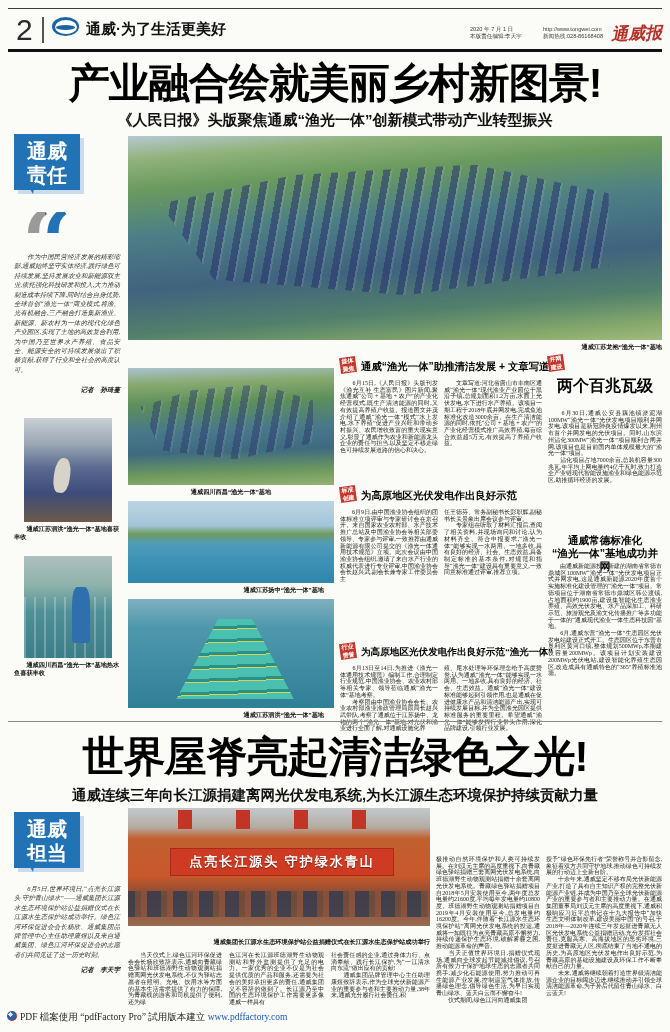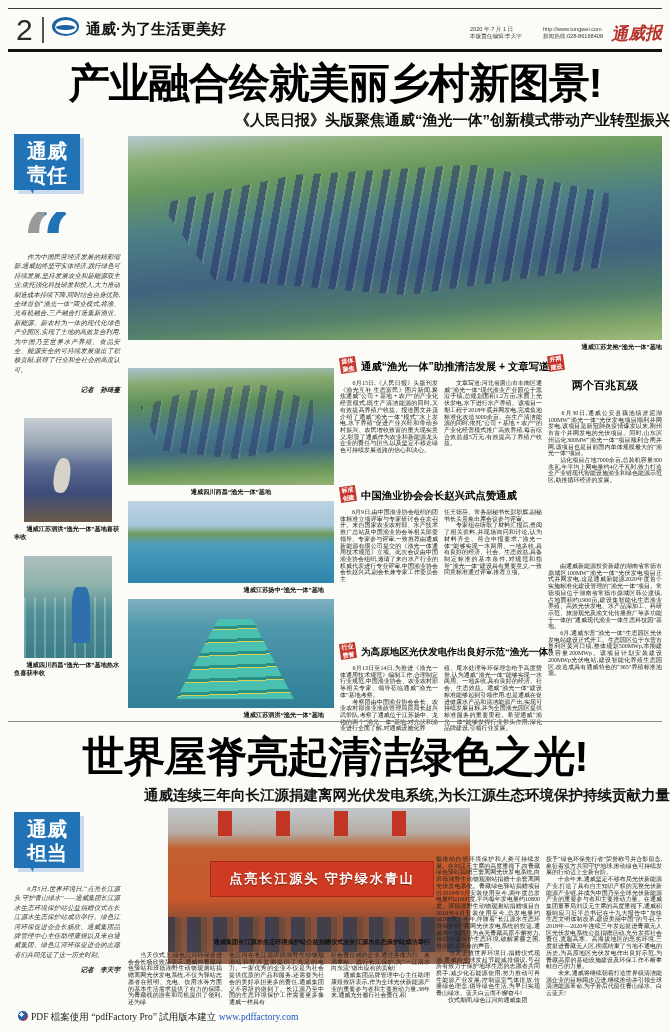--- a/index.html
+++ b/index.html
@@ -10,21 +10,21 @@
   
   .pagenum{font-size:30px;font-weight:400;color:#2a2a2a;font-family:"Liberation Sans",sans-serif;}
   .slogan{font-size:15px;font-weight:bold;color:#111;}
   .hmeta{font-size:5.6px;line-height:7.4px;color:#3a3a3a;}
   .masthead{font-family:"Liberation Serif",serif;font-style:italic;font-weight:bold;font-size:17px;color:#b5312a;transform:rotate(-2deg);}
   .logo{position:absolute;width:27px;height:19px;border-radius:50%;background:#1b63a5;}
   .logo::before{content:"";position:absolute;inset:2.5px;border-radius:50%;background:#fff;}
   .logo::after{content:"";position:absolute;left:4px;right:4px;top:7.5px;height:5px;border-radius:50%;background:#1b63a5;}
   
   .h1{font-weight:900;letter-spacing:-1px;text-align:center;color:#000;}
-  .sub{font-weight:bold;text-align:right;color:#111;}
+  .sub{font-weight:bold;text-align:center;color:#111;}
   
   .badge{position:absolute;left:14px;width:66px;height:56px;background:#2273b6;box-shadow:4px 4px 0 #c9dbed;
          color:#fff;font-weight:bold;font-size:20px;line-height:24px;text-align:center;padding-top:5px;box-sizing:border-box;}
   .badge::after{content:"";position:absolute;left:12px;bottom:-11px;border:7px solid transparent;border-top:12px solid #2273b6;border-right-width:2px;}
   .quote{font-family:"DejaVu Serif",serif;font-weight:bold;font-size:86px;line-height:60px;
          background:linear-gradient(90deg,#9a9a9a 47%,#2273b6 47%);-webkit-background-clip:text;background-clip:text;color:transparent;}
   .side-txt{font-family:"Liberation Serif",serif;font-style:italic;font-size:6.4px;line-height:9.4px;
             text-align:justify;color:#333;white-space:pre-line;}
   .reporter{font-family:"Liberation Serif",serif;font-style:italic;font-weight:bold;font-size:6.6px;color:#222;text-align:right;}
   
@@ -127,70 +127,74 @@
     <div class="lanes"></div>
   </div>
   <div class="caption" style="left:128px;top:711px;width:196px;text-align:right;">通威江苏泗洪“渔光一体”基地</div>
 
   <div class="tag" style="left:340px;top:357px;">媒体聚焦</div>
   <div class="atitle" style="left:361px;top:360px;font-size:10.4px;">通威“渔光一体”助推清洁发展 + 文章写道</div>
   <div class="btxt" style="left:340px;top:380px;width:98px;height:100px;">　　6月15日,《人民日报》头版刊发《渔光互补 生态富民》图片新闻,聚焦通威“公司 + 基地 + 农户”的产业化经营模式,既生产清洁能源的同时,又有效提高养殖户收益。报道图文并茂介绍了通威“渔光一体”模式“水上发电,水下养殖”促进产业兴旺和带动乡村振兴、农民增收致富的重大现实意义,彰显了通威作为农业和新能源龙头企业的责任与担当,以及坚定不移走绿色可持续发展道路的信心和决心。</div>
   <div class="btxt" style="left:444px;top:380px;width:98px;height:100px;">　　文章写道:河北省唐山市丰南区通威“渔光一体”现代渔业产业园位于黑沿子镇,总规划面积1.2万亩,水面上光伏发电,水下进行水产养殖。该项目一期工程于2018年底并网发电,完成鱼池标准化改造3000余亩。在生产清洁能源的同时,依托“公司 + 基地 + 农户”的产业化经营模式推广高效养殖,每亩综合效益超5万元,有效提高了养殖户收益。</div>
 
   <div class="tag" style="left:340px;top:486px;">标准创建</div>
-  <div class="atitle" style="left:361px;top:489px;font-size:10.4px;">中国渔业协会会长赵兴武点赞通威</div>
+  <div class="atitle" style="left:361px;top:489px;font-size:10.4px;">为高原地区光伏发电作出良好示范</div>
   <div class="btxt" style="left:340px;top:509px;width:98px;height:106px;">　　6月9日,由中国渔业协会组织的团体标准立项评审与专家研讨会在京召开。来自国家农业农村部、水产技术推广总站及中国渔业协会等相关部委领导、专家参与评审,一致推荐由通威新能源有限公司提交的《渔光一体通用技术规范》立项。此次会议由中国渔业协会组织,邀请了来自水产行业的权威代表进行专业评审,中国渔业协会会长赵兴武,副会长兼专家工作委员会主</div>
   <div class="btxt" style="left:444px;top:509px;width:98px;height:106px;">任王德芬、常务副秘书长彭职辉,副秘书长关景象出席会议参与评审。
 　　专家组在听取了材料汇报后,查阅了相关资料,并现场询问和讨论,认为材料齐全、符合申报要求,“渔光一体”能够实现一水两用、一地多收,具有良好的经济、社会、生态效益,具备制定标准的基本条件,对规范和指导“渔光一体”建设具有重要意义,一致同意标准通过评审,推荐立项。</div>
 
   <div class="tag" style="left:340px;top:643px;">行业赞誉</div>
   <div class="atitle" style="left:361px;top:646px;font-size:9.6px;">为高原地区光伏发电作出良好示范“渔光一体”</div>
   <div class="btxt" style="left:340px;top:665px;width:98px;height:94px;">　　6月13日至14日,为推进《渔光一体通用技术规范》编制工作,合理制定行业规范,中国渔业协会、农业农村部等相关专家、领导莅临通威“渔光一体”基地考察。
 　　考察团由中国渔业协会会长、农业农村部渔业渔政管理局原局长赵兴武带队,考察了通威位于江苏扬中、龙袍的两个“渔光一体”基地,对光伏和渔业进行全面了解,对通威设施化养</div>
   <div class="btxt" style="left:444px;top:665px;width:98px;height:94px;">殖、尾水处理等环保理念给予高度赞誉,认为通威“渔光一体”能够实现一水两用、一地多收,具有良好的经济、社会、生态效益。通威“渔光一体”建设标准能够起到引领作用,也是通威在促进健康水产品和清洁能源产出,实现可持续发展目标,并为全国渔光园区提供标准服务的重要里程。希望通威“渔光一体”能够发挥行业带头作用,深化品牌建设,引领行业发展。</div>
 
   <div class="tag" style="left:548px;top:355px;">并网建设</div>
-  <div class="ctitle" style="left:548px;top:379px;width:114px;font-size:11px;line-height:13px;text-align:center;">
+  <div class="ctitle" style="left:548px;top:379px;width:114px;font-size:16px;line-height:13px;text-align:center;">
     <div>两个百兆瓦级</div>
   </div>
   <div class="btxt" style="left:548px;top:410px;width:114px;height:118px;">　　6月30日,通威公安县藕池镇淤泥湖100MW“渔光一体”光伏发电项目顺利并网发电,该项目是新冠肺炎疫情爆发以来,荆州市首个并网发电的光伏项目。同时,山东滨州沾化300MW“渔光一体”项目顺利合闸并网,该项目也是目前国内单体规模最大的“渔光一体”项目。
 　　沾化项目占地7000余亩,总装机容量300兆瓦,年平均上网电量约4亿千瓦时,致力打造全产业链现代智能设施渔业和绿色能源示范区,助推循环经济的发展。</div>
 
+  <div class="ctitle" style="left:548px;top:534px;width:114px;font-size:10.6px;line-height:13px;">
+    <div>通威常德标准化</div>
+    <div>“渔光一体”基地成功并网</div>
+  </div>
   <div class="btxt" style="left:548px;top:563px;width:114px;height:152px;">　　由通威新能源投资新建的湖南省常德市鼎城区100MW“渔光一体”光伏发电项目正式并网发电,这是通威新能源2020年度首个实施标准化建设管理的“渔光一体”项目。常德项目位于湖南省常德市鼎城区韩公渡镇,占地面积约1900亩,建设集智能化生态渔业养殖、高效光伏发电、水产品深加工、科研示范、旅游观光及渔文化传播推广等多功能于一体的“通威现代渔业一体生态科技园”基地。
 　　6月,通威东营“渔光一体”生态园区光伏发电站建设正式开工。生态园区位于东营市垦利区黄河口镇,整体规划500MWp,本期建设容量200MWp。该项目计划安装建设200MWp光伏电站,建设智能化养殖生态园区,改造成具有通威特色的“365”养殖标准池塘。</div>
 
   <div class="rule" style="left:8px;top:721px;width:654px;height:1px;background:#8a8a8a;"></div>
 
   <div class="abs h1" style="left:0;top:729px;width:670px;font-size:42px;">世界屋脊亮起清洁绿色之光!</div>
   <div class="abs sub" style="left:0;top:786px;width:670px;font-size:14.5px;">通威连续三年向长江源捐建离网光伏发电系统,为长江源生态环境保护持续贡献力量</div>
 
   <div class="badge" style="top:812px;">
     <div>通威</div>
     <div>担当</div>
   </div>
   <div class="abs side-txt" style="left:14px;top:884px;width:106px;">　　6月5日,世界环境日,“点亮长江源头 守护青山绿水”——通威集团长江源水生态环境保护站公益捐赠仪式在长江源水生态保护站成功举行。绿色江河环保促进会会长杨欣、通威集团品牌管理中心主任助理康煜以及来自通威集团、绿色江河环保促进会的志愿者们共同见证了这一历史时刻。</div>
   <div class="abs reporter" style="left:14px;top:966px;width:106px;">记者　李天宇</div>
 
-  <div class="ph ph-banner" style="left:128px;top:808px;width:302px;height:156px;margin-left:40px;">
+  <div class="ph ph-banner" style="left:128px;top:808px;width:302px;height:118px;">
     <div class="flags"></div>
     <div class="bannerstrip">
       <span class="bannertext">点亮长江源头 守护绿水青山</span>
     </div>
     <div class="crowd"></div>
   </div>
   <div class="caption" style="left:128px;top:938px;width:302px;text-align:right;">通威集团长江源水生态环境保护站公益捐赠仪式在长江源水生态保护站成功举行</div>
 
   <div class="btxt" style="left:128px;top:952px;width:94px;height:58px;">　　当天仪式上,绿色江河环保促进会会长杨欣致辞表示,通威向青藏绿色驿站和班德湖野生动物观测站捐赠离网光伏发电系统,不仅为驿站志愿者在照明、充电、饮用水等方面的基本生活需求提供了有力的保障,为青藏线的游客和司机提供了便利,还为绿</div>
   <div class="btxt" style="left:229px;top:952px;width:95px;height:58px;">色江河在长江源班德湖野生动物观测站和野外监测提供了充足的电力。一家优秀的企业不仅是为社会提供优质的产品和服务,还需要为社会的美好承担更多的责任,通威集团义不容辞的做到了。长江源乃至中国的生态环境保护工作需要更多像通威一样具有</div>
   <div class="btxt" style="left:331px;top:952px;width:99px;height:58px;">社会责任感的企业,通过身体力行、点滴奉献、践行长江保护,为“一江清水向东流”做出应有的贡献!
 　　通威集团品牌管理中心主任助理康煜致辞表示,作为全球光伏新能源产业的重要参与者和主要推动力量,38年来,通威充分履行社会责任,积</div>
   <div class="btxt" style="left:436px;top:856px;width:104px;height:154px;">极推动自然环境保护和人类可持续发展。在刘汉元主席的高度重视下,向青藏绿色驿站捐赠三套离网光伏发电系统,向班德湖野生动物观测站捐赠十余套离网光伏发电系统。青藏绿色驿站捐赠项目自2018年5月安装使用至今,两年度总发电量约21600度,平均每年发电量约10800度。班德湖野生动物观测站捐赠项目自2019年4月安装使用至今,总发电量约16200度。今年,伴随着“长江源水生态环境保护站”离网光伏发电系统的投运,通威将一如既往为点亮青藏高原不懈努力,持续传递保护生态环境,破解雾霾之困,推动能源革命的声音。
 　　当天正值世界环境日,捐赠仪式现场,通威向全球发起节能减排倡议,号召所有致力于保护地球生态的志愿者共同携手,减少化石能源使用,努力推动可再生能源产业发展,控制温室气体排放,传播绿色理念,倡导绿色生活,为早日实现青山绿水、蓝天白云而不懈奋斗!
 　　仪式期间,绿色江河向通威集团</div>
   <div class="btxt" style="left:546px;top:856px;width:116px;height:154px;">授予“绿色环保先行者”荣誉称号并合影留念,象征着双方共同守护地球,推动绿色可持续发展的行动迈上全新台阶。
 　　十余年来,通威坚定不移布局光伏新能源产业,打造了具有自主知识产权的完整光伏新能源产业链,并成为中国乃至全球光伏新能源产业的重要参与者和主要推动力量。在通威集团董事局刘汉元主席的高度重视下,通威积极响应习近平总书记在十九大报告中“加快生态文明体制改革,建设美丽中国”的号召,于2018年—2020年连续三年发起挺进青藏无人区光伏发电系统公益捐赠活动,充分发挥社会责任,克服高寒、高海拔地区的恶劣环境,三度挺进青藏无人区,彻底结束了当地不通电的历史,为高原地区光伏发电作出良好示范,为青藏高原的基础设施建设及环保工作不断奉献自己的力量。
 　　未来,通威将继续朝着打造世界级清洁能源企业的目标阔步迈进,继续推动并引领全球清洁能源革命,为子孙后代留住青山绿水、白云蓝天!</div>
 
-  <div class="footer" style="left:18px;top:1011px;">
+  <div class="footer" style="left:7px;top:1011px;">
     <span class="fico"></span><span>PDF 檔案使用 “pdfFactory Pro” 試用版本建立 </span><span class="flink">www.pdffactory.com</span>
   </div>
 
 </div>
 
 </body></html>

